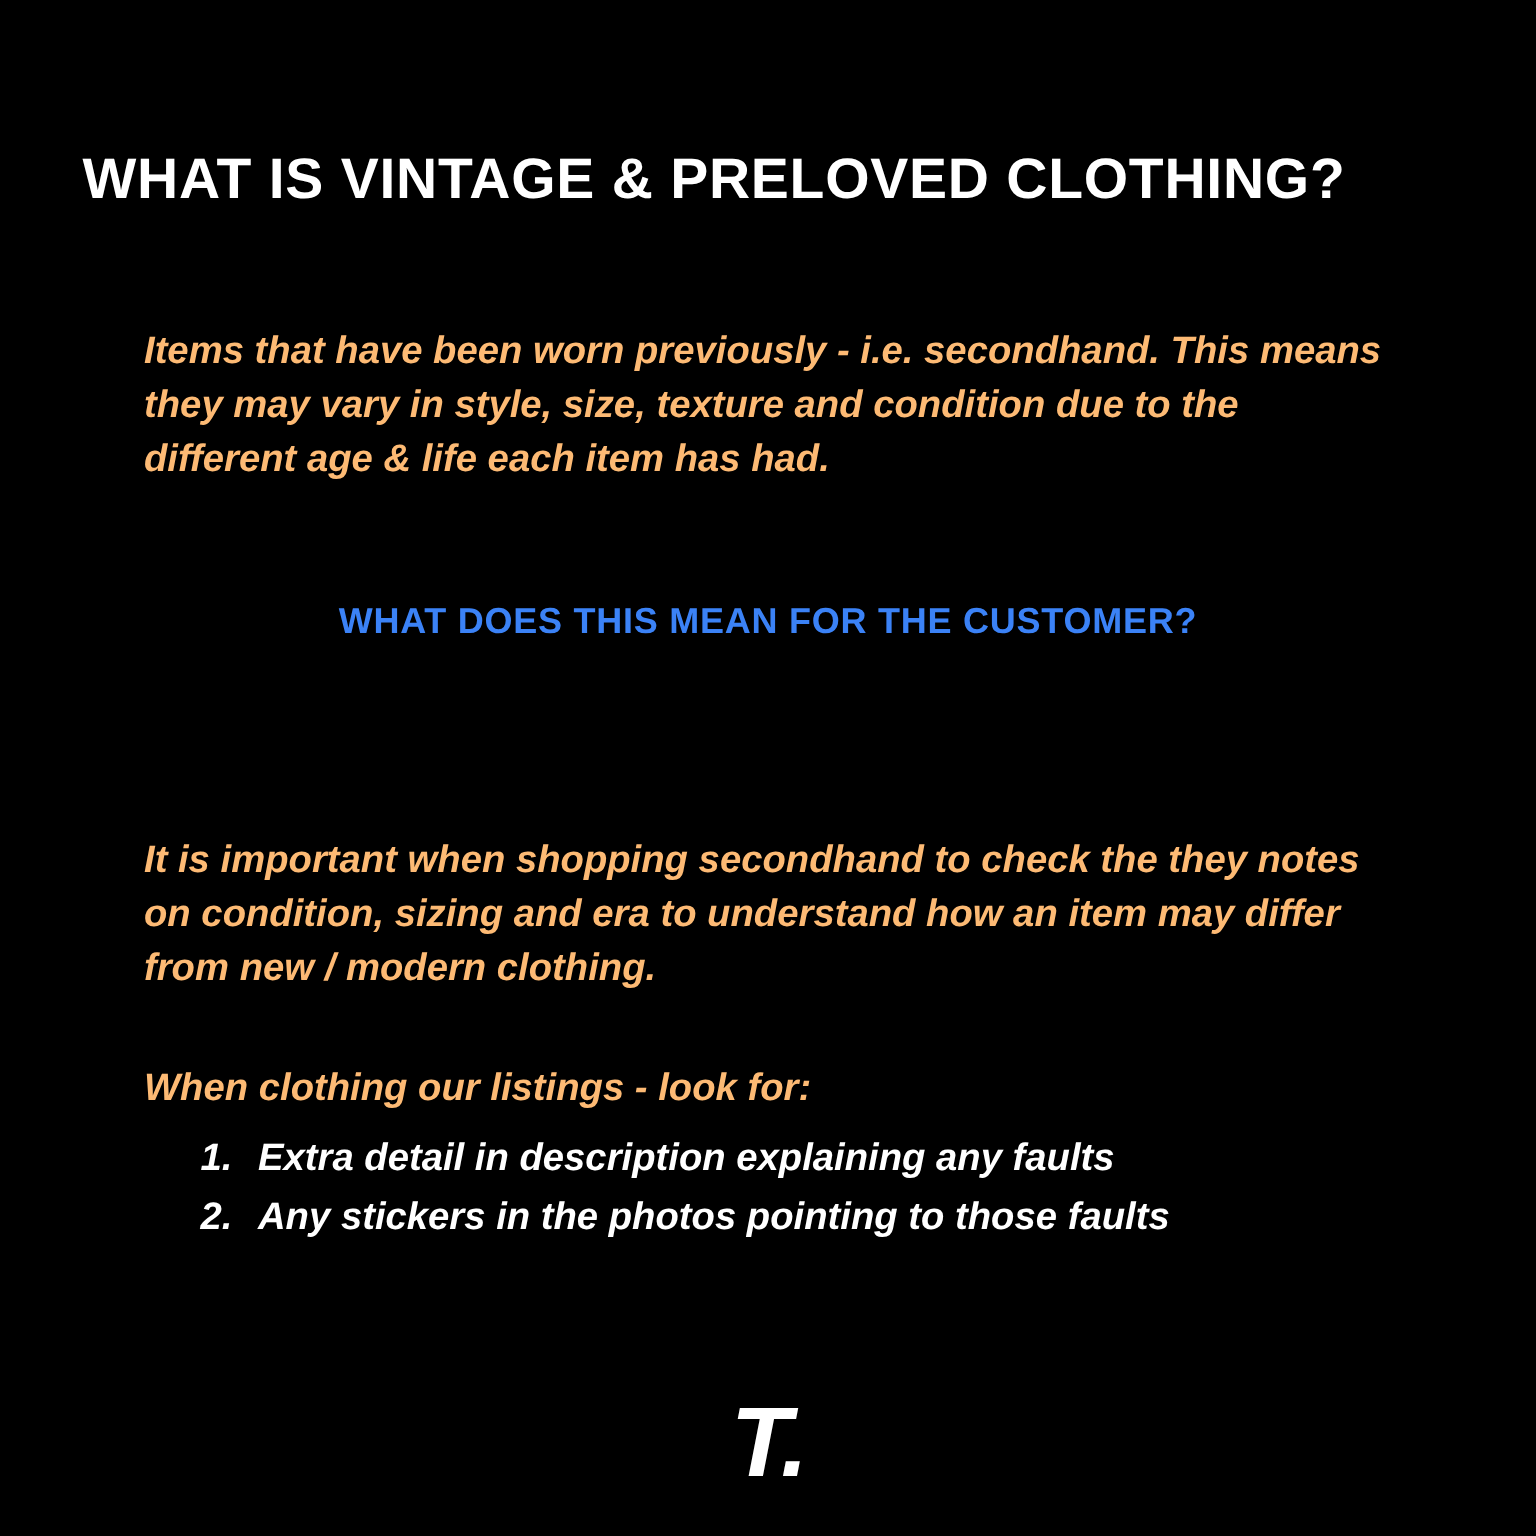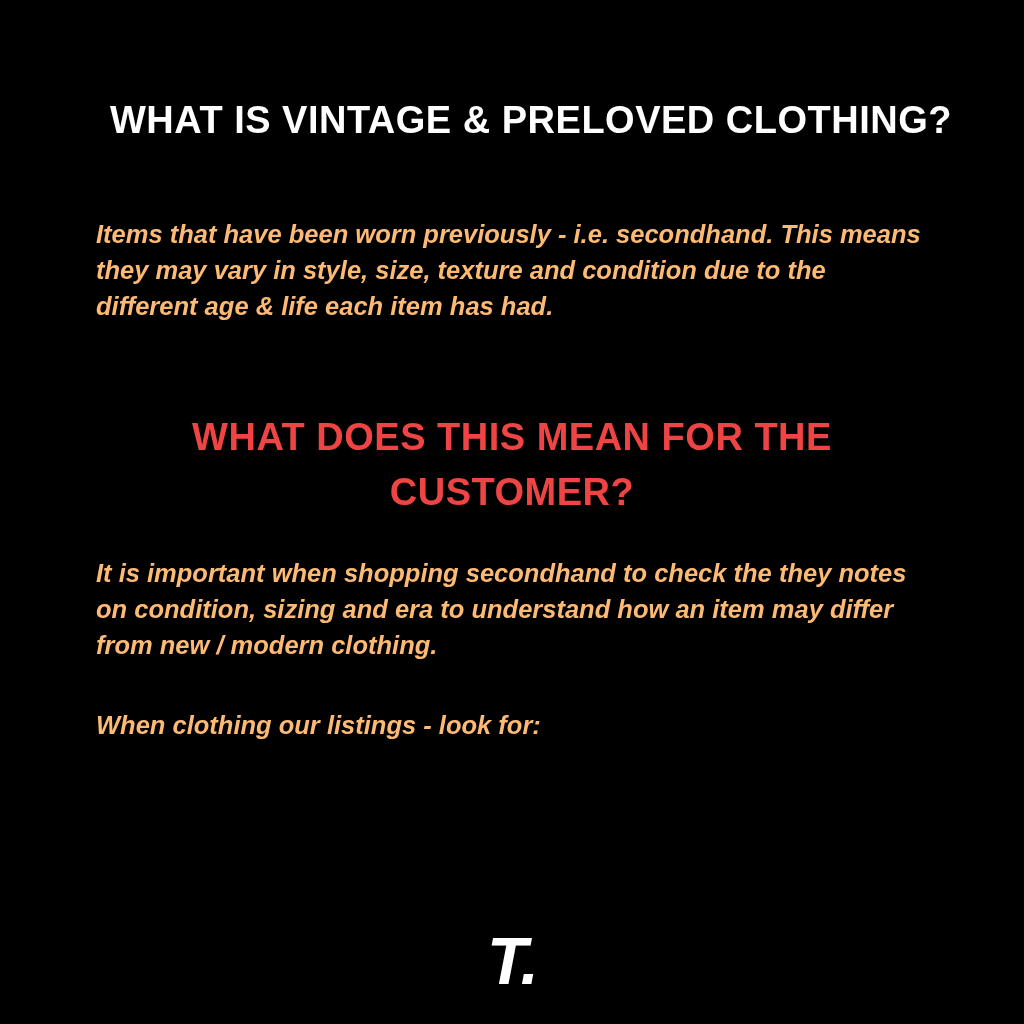--- a/index.html
+++ b/index.html
@@ -19,21 +19,21 @@
     width: 1024px;
     height: 1024px;
     background: #000000;
     box-sizing: border-box;
   }
   .heading-main {
     position: absolute;
     top: 74px;
     left: 0;
     width: 952px;
-    text-align: right;
+    text-align: center;
     font-size: 38px;
     font-weight: bold;
     letter-spacing: 0.5px;
     line-height: 1.15;
     color: #ffffff;
     text-transform: uppercase;
   }
   .para {
     position: absolute;
     left: 96px;
@@ -44,25 +44,25 @@
     line-height: 1.42;
     color: #fdba74;
   }
   #para1 { top: 190px; }
   .heading-sub {
     position: absolute;
     top: 378px;
     left: 112px;
     width: 800px;
     text-align: center;
-    font-size: 38px;
+    font-size: 24px;
     font-weight: bold;
     letter-spacing: 0.5px;
     line-height: 1.45;
-    color: #ef4444;
+    color: #3b82f6;
     text-transform: uppercase;
   }
   #para2 { top: 529px; }
   #para3 { top: 681px; }
   .list {
     position: absolute;
     top: 753px;
     left: 118px;
     width: 820px;
     margin: 0;
@@ -99,16 +99,20 @@
   <h1 class="heading-main">WHAT IS VINTAGE &amp; PRELOVED CLOTHING?</h1>
 
   <p class="para" id="para1">Items that have been worn previously - i.e. secondhand. This means they may vary in style, size, texture and condition due to the different age &amp; life each item has had.</p>
 
   <h2 class="heading-sub">WHAT DOES THIS MEAN FOR THE CUSTOMER?</h2>
 
   <p class="para" id="para2">It is important when shopping secondhand to check the they notes on condition, sizing and era to understand how an item may differ from new / modern clothing.</p>
 
   <p class="para" id="para3">When clothing our listings - look for:</p>
 
+  <ol class="list">
+    <li>Extra detail in description explaining any faults</li>
+    <li>Any stickers in the photos pointing to those faults</li>
+  </ol>
 
   <div class="logo">T.</div>
 
 </div>
 
 </body></html>

